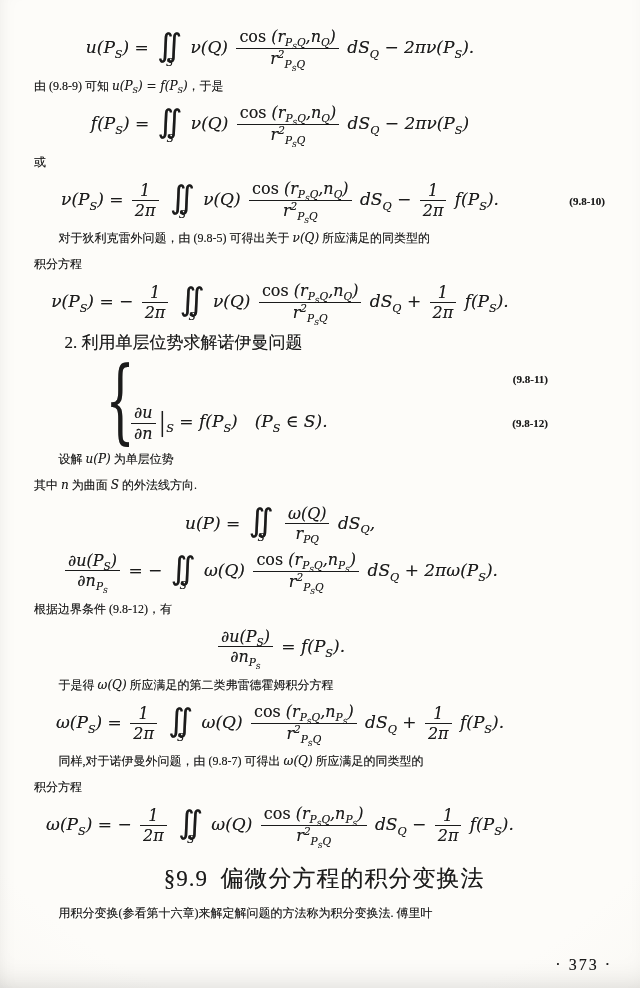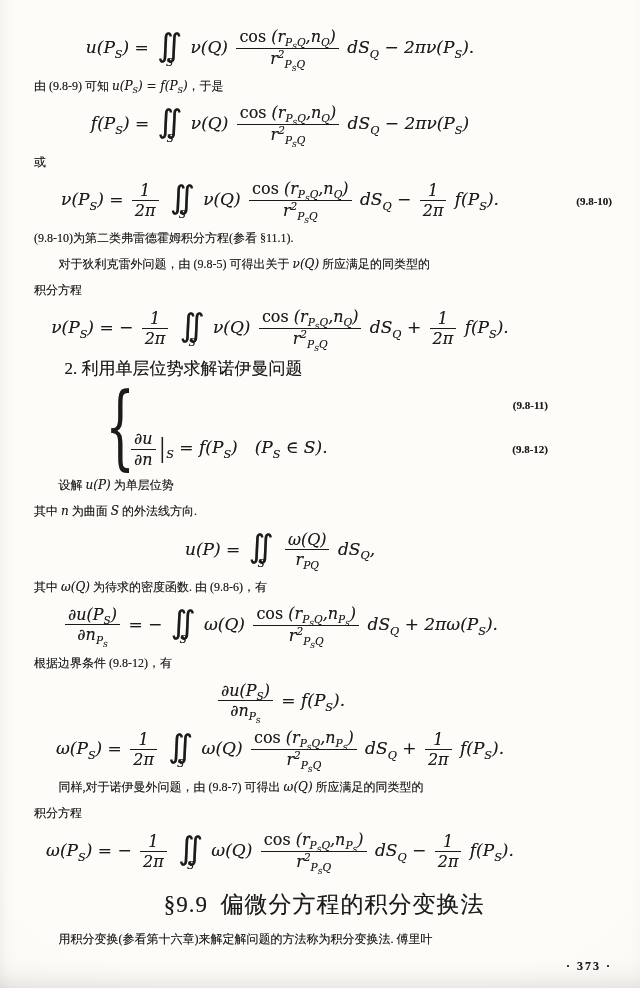--- a/index.html
+++ b/index.html
@@ -24,21 +24,21 @@
   .indent{text-indent:2.05em;}
   
   .h-sub{font-size:17px;font-weight:normal;margin:5px 0 3px;text-indent:1.8em;}
   .h-sec{
     text-align:center;font-weight:normal;font-size:23px;
     margin:14px 0 8px;letter-spacing:1px;
   }
   
   .eq-row{
     position:relative;display:flex;align-items:center;justify-content:center;
-    min-height:47px;margin:1px 0;padding-right:88px;font-size:17px;
+    min-height:47px;margin:1px 7px;padding-right:88px;font-size:17px;
   }
   .math{font-style:italic;font-family:"DejaVu Serif","Liberation Serif",serif;}
   .math .r, .r{font-style:normal;}
   .eq-num{
     position:absolute;right:2px;top:50%;transform:translateY(-50%);
     font-style:normal;font-weight:bold;font-size:11px;white-space:nowrap;
   }
   sub{font-size:66%;line-height:0;}
   sup{font-size:66%;line-height:0;}
   .frac{
@@ -59,41 +59,40 @@
     font-family:"DejaVu Serif",serif;font-size:92px;line-height:.95;font-weight:400;
     transform:scaleX(.5);transform-origin:center;width:30px;flex:0 0 30px;
     font-style:normal;
   }
   .sys-col{flex:1;}
   .sys-row{position:relative;display:flex;align-items:center;min-height:44px;font-size:17px;}
   .sys-num{right:66px;}
   
   .pageno{
     position:absolute;right:28px;bottom:14px;
-    font-weight:bold;font-size:12px;letter-spacing:2px;margin-top:24px;
+    font-weight:normal;font-size:16px;letter-spacing:2px;margin-top:24px;
   }
 </style>
 </head>
 <body>
 
 <div class="page">
   <div class="doc" id="doc">
       <div class="eq-row">
         <span class="math">u(P<sub>S</sub>) = <span class="ii"><span class="glyph">∬</span><span class="lim">S</span></span> ν(Q) <span class="frac"><span class="num"><span class="r">cos</span> (r<sub>P<sub>S</sub>Q</sub>,n<sub>Q</sub>)</span><span class="den">r<sup>2</sup><sub>P<sub>S</sub>Q</sub></span></span> dS<sub>Q</sub> − 2πν(P<sub>S</sub>).</span>
       </div>
       <p class="para">由 (9.8-9) 可知 <span class="math">u(P<sub>S</sub>) = f(P<sub>S</sub>)</span>，于是</p>
       <div class="eq-row">
         <span class="math">f(P<sub>S</sub>) = <span class="ii"><span class="glyph">∬</span><span class="lim">S</span></span> ν(Q) <span class="frac"><span class="num"><span class="r">cos</span> (r<sub>P<sub>S</sub>Q</sub>,n<sub>Q</sub>)</span><span class="den">r<sup>2</sup><sub>P<sub>S</sub>Q</sub></span></span> dS<sub>Q</sub> − 2πν(P<sub>S</sub>)</span>
       </div>
       <p class="para">或</p>
       <div class="eq-row">
         <span class="math">ν(P<sub>S</sub>) = <span class="frac"><span class="num">1</span><span class="den">2π</span></span> <span class="ii"><span class="glyph">∬</span><span class="lim">S</span></span> ν(Q) <span class="frac"><span class="num"><span class="r">cos</span> (r<sub>P<sub>S</sub>Q</sub>,n<sub>Q</sub>)</span><span class="den">r<sup>2</sup><sub>P<sub>S</sub>Q</sub></span></span> dS<sub>Q</sub> − <span class="frac"><span class="num">1</span><span class="den">2π</span></span> f(P<sub>S</sub>).</span>
         <span class="eq-num">(9.8-10)</span>
       </div>
-      <p class="para">(9.8-10)为第二类弗雷德霍姆积分方程(参看 §11.1).</p>
       <p class="para indent">对于狄利克雷外问题，由 (9.8-5) 可得出关于 <span class="math">ν(Q)</span> 所应满足的同类型的</p>
       <p class="para">积分方程</p>
       <div class="eq-row">
         <span class="math">ν(P<sub>S</sub>) = − <span class="frac"><span class="num">1</span><span class="den">2π</span></span> <span class="ii"><span class="glyph">∬</span><span class="lim">S</span></span> ν(Q) <span class="frac"><span class="num"><span class="r">cos</span> (r<sub>P<sub>S</sub>Q</sub>,n<sub>Q</sub>)</span><span class="den">r<sup>2</sup><sub>P<sub>S</sub>Q</sub></span></span> dS<sub>Q</sub> + <span class="frac"><span class="num">1</span><span class="den">2π</span></span> f(P<sub>S</sub>).</span>
       </div>
       <p class="h-sub">2. 利用单层位势求解诺伊曼问题</p>
       <div class="sys">
         <div class="sys-inner">
           <span class="sys-brace">{</span>
           <div class="sys-col">
@@ -105,28 +104,28 @@
               <span class="eq-num sys-num">(9.8-12)</span>
             </div>
           </div>
         </div>
       </div>
       <p class="para indent">设解 <span class="math">u(P)</span> 为单层位势</p>
       <p class="para">其中 <span class="math">n</span> 为曲面 <span class="math">S</span> 的外法线方向.</p>
       <div class="eq-row">
         <span class="math">u(P) = <span class="ii"><span class="glyph">∬</span><span class="lim">S</span></span> <span class="frac"><span class="num">ω(Q)</span><span class="den">r<sub>PQ</sub></span></span> dS<sub>Q</sub>,</span>
       </div>
-      <p class="para">其中 <span class="math">ω(Q)</span> 为待求的密度函数. 由 (9.8-6)，有</p>
       <div class="eq-row">
         <span class="math"><span class="frac"><span class="num">∂u(P<sub>S</sub>)</span><span class="den">∂<span class="ol">n</span><sub>P<sub>S</sub></sub></span></span> = − <span class="ii"><span class="glyph">∬</span><span class="lim">S</span></span> ω(Q) <span class="frac"><span class="num"><span class="r">cos</span> (r<sub>P<sub>S</sub>Q</sub>,n<sub>P<sub>S</sub></sub>)</span><span class="den">r<sup>2</sup><sub>P<sub>S</sub>Q</sub></span></span> dS<sub>Q</sub> + 2πω(P<sub>S</sub>).</span>
       </div>
       <p class="para">根据边界条件 (9.8-12)，有</p>
       <div class="eq-row">
         <span class="math"><span class="frac"><span class="num">∂u(P<sub>S</sub>)</span><span class="den">∂<span class="ol">n</span><sub>P<sub>S</sub></sub></span></span> = f(P<sub>S</sub>).</span>
       </div>
+      <p class="para indent">于是得 <span class="math">ω(Q)</span> 所应满足的第二类弗雷德霍姆积分方程</p>
       <div class="eq-row">
         <span class="math">ω(P<sub>S</sub>) = <span class="frac"><span class="num">1</span><span class="den">2π</span></span> <span class="ii"><span class="glyph">∬</span><span class="lim">S</span></span> ω(Q) <span class="frac"><span class="num"><span class="r">cos</span> (r<sub>P<sub>S</sub>Q</sub>,n<sub>P<sub>S</sub></sub>)</span><span class="den">r<sup>2</sup><sub>P<sub>S</sub>Q</sub></span></span> dS<sub>Q</sub> + <span class="frac"><span class="num">1</span><span class="den">2π</span></span> f(P<sub>S</sub>).</span>
       </div>
       <p class="para indent">同样,对于诺伊曼外问题，由 (9.8-7) 可得出 <span class="math">ω(Q)</span> 所应满足的同类型的</p>
       <p class="para">积分方程</p>
       <div class="eq-row">
         <span class="math">ω(P<sub>S</sub>) = − <span class="frac"><span class="num">1</span><span class="den">2π</span></span> <span class="ii"><span class="glyph">∬</span><span class="lim">S</span></span> ω(Q) <span class="frac"><span class="num"><span class="r">cos</span> (r<sub>P<sub>S</sub>Q</sub>,n<sub>P<sub>S</sub></sub>)</span><span class="den">r<sup>2</sup><sub>P<sub>S</sub>Q</sub></span></span> dS<sub>Q</sub> − <span class="frac"><span class="num">1</span><span class="den">2π</span></span> f(P<sub>S</sub>).</span>
       </div>
       <h2 class="h-sec">§9.9 偏微分方程的积分变换法</h2>
       <p class="para indent">用积分变换(参看第十六章)来解定解问题的方法称为积分变换法. 傅里叶</p>

